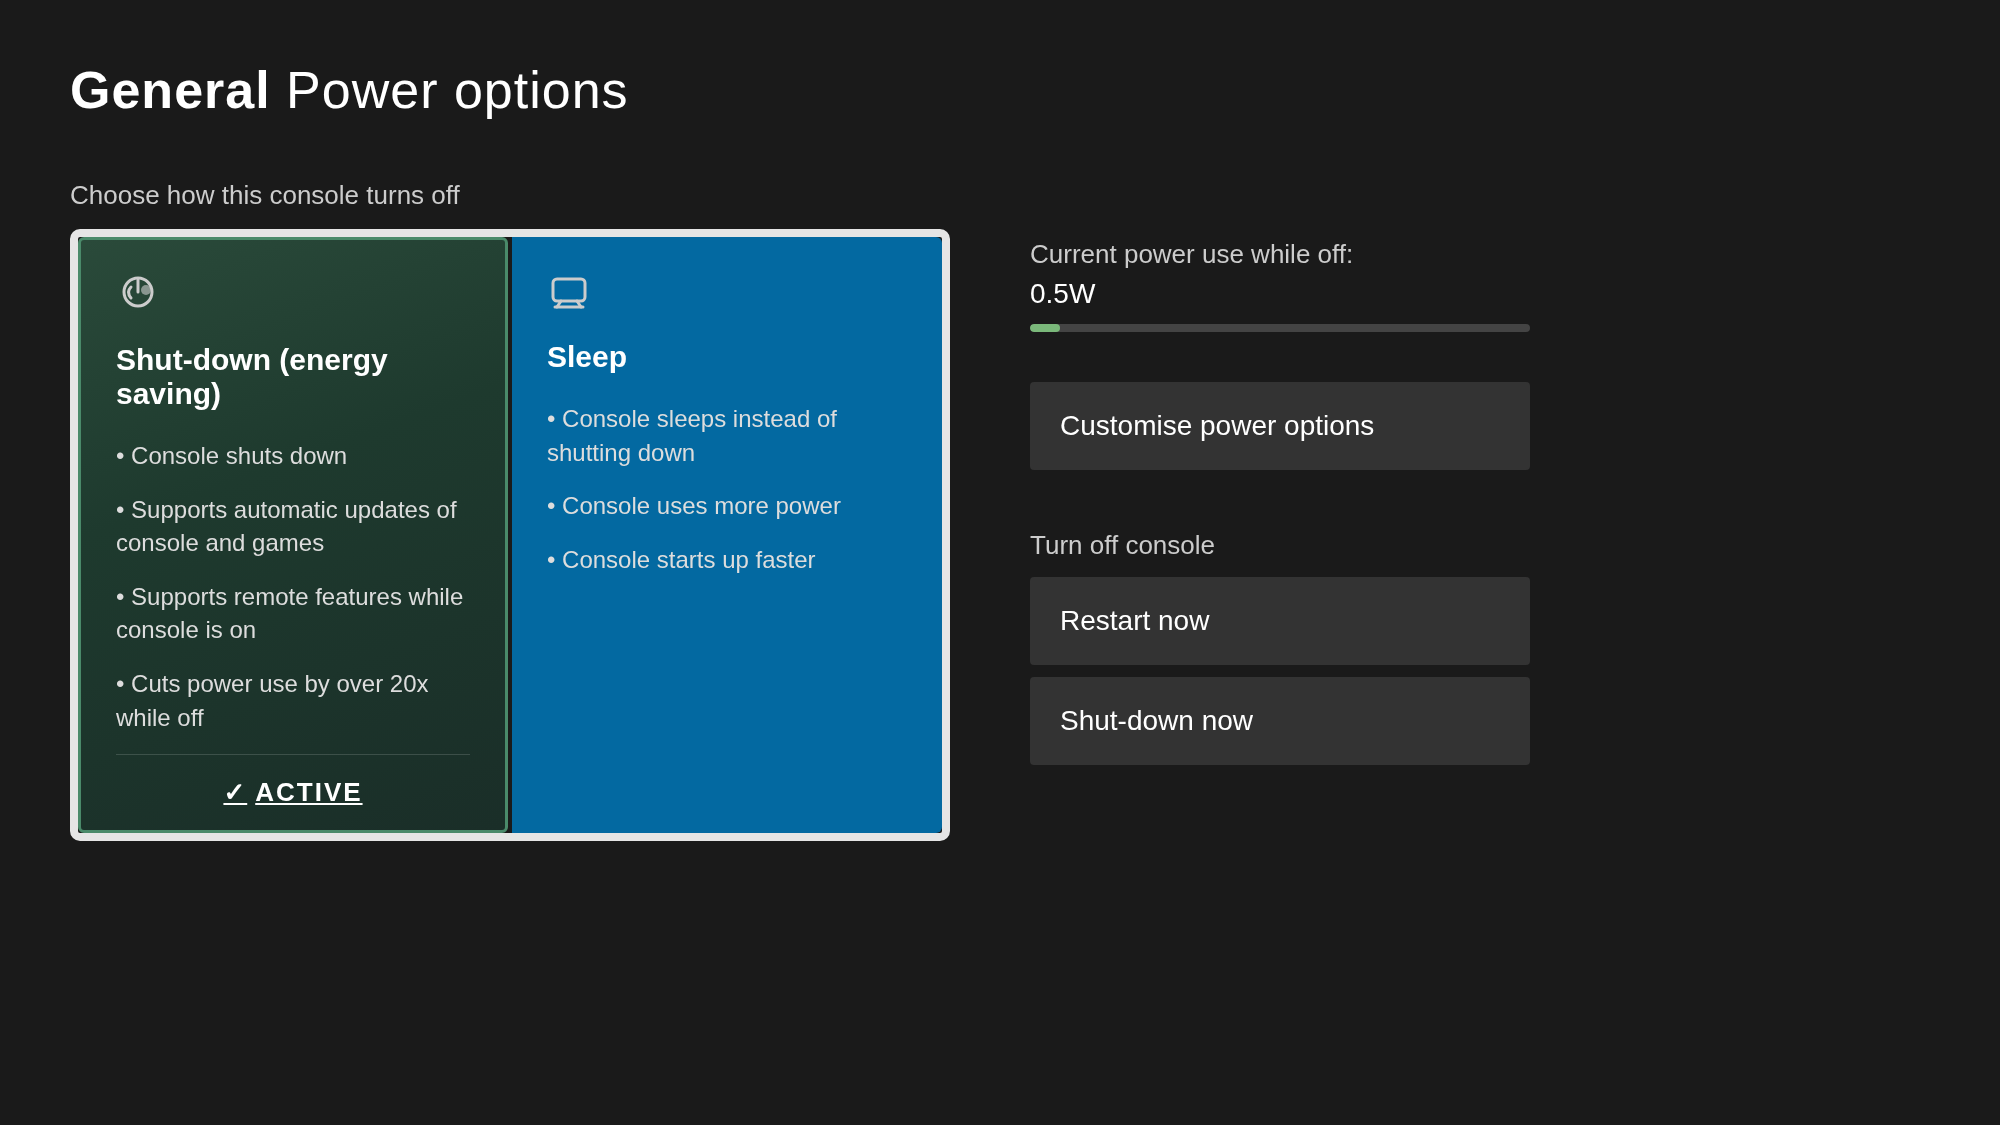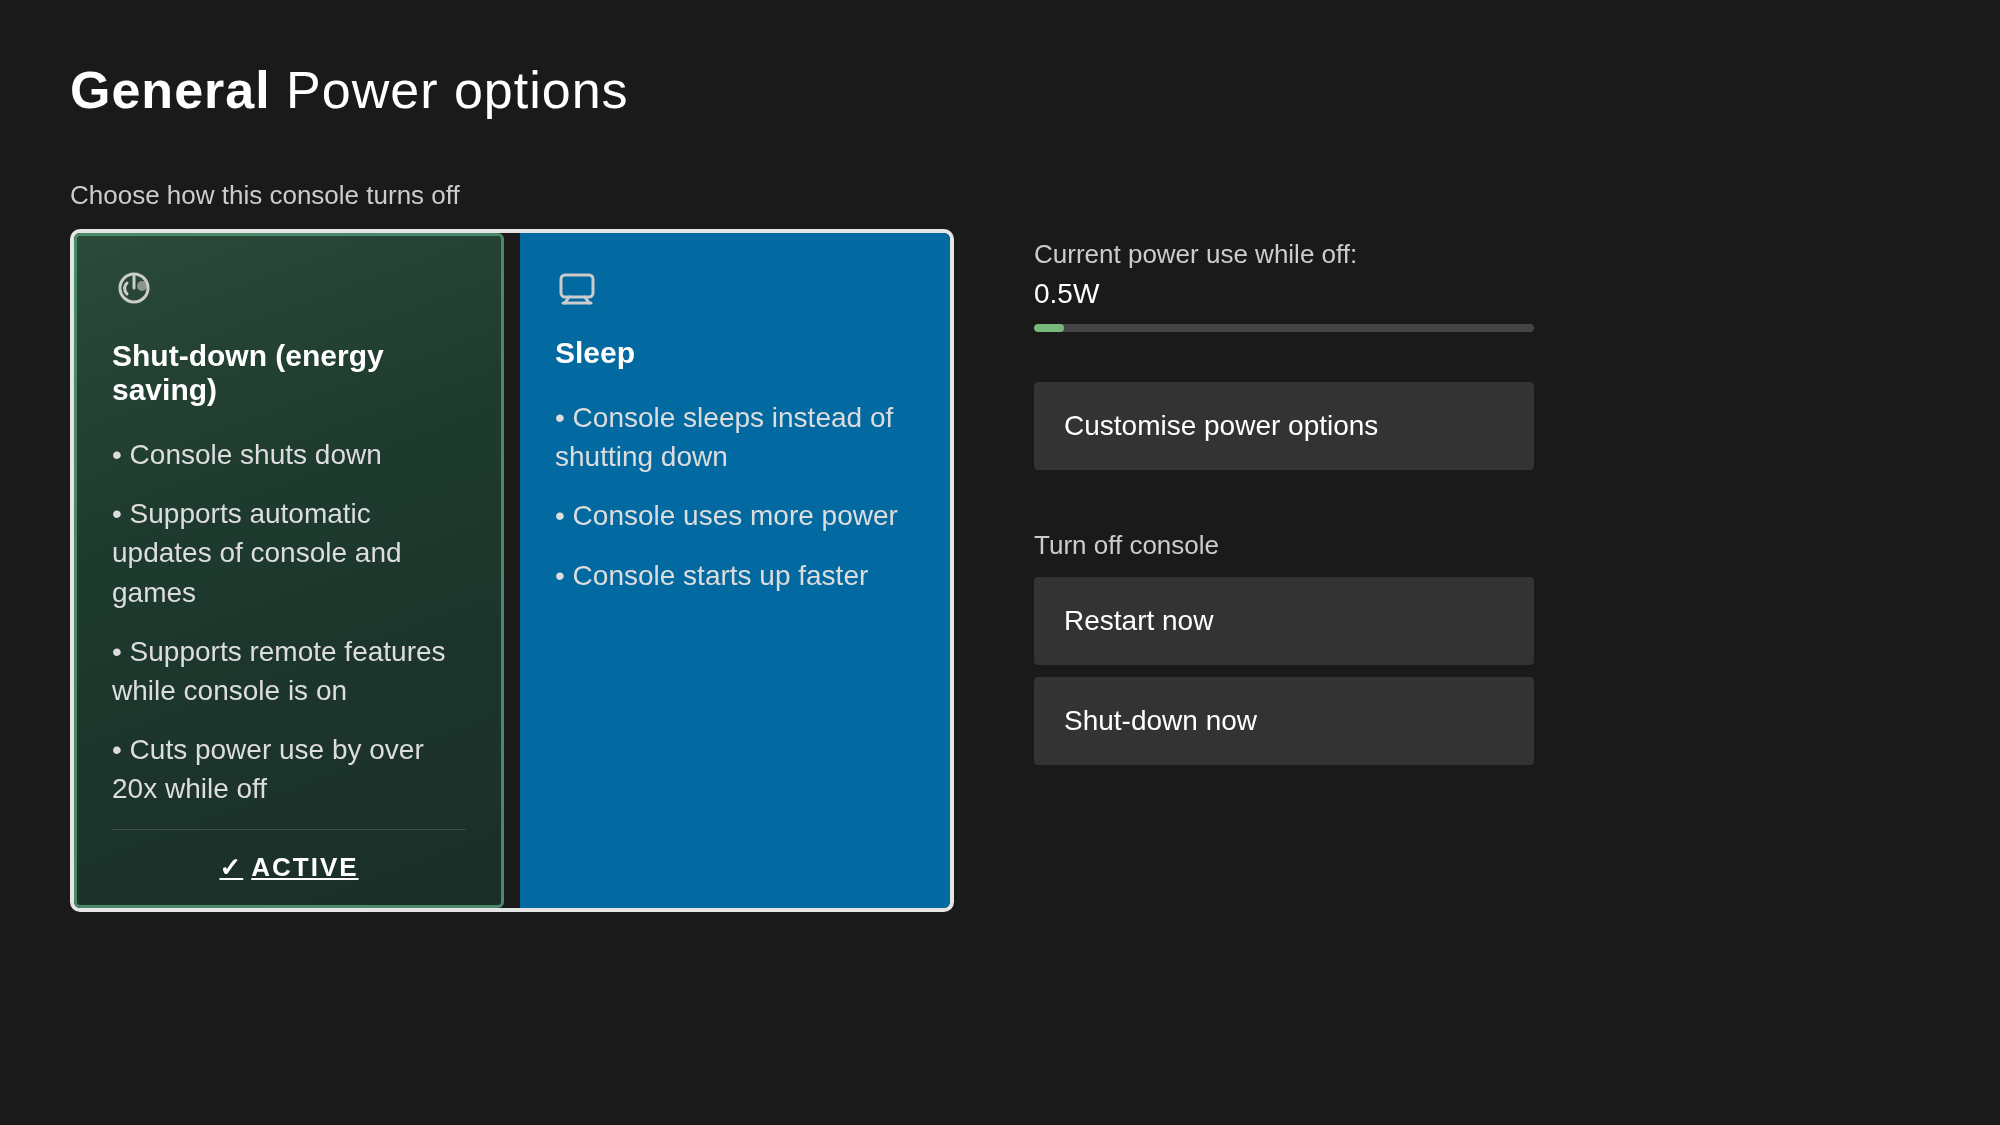--- a/index.html
+++ b/index.html
@@ -43,22 +43,22 @@
       align-items: flex-start;
     }
 
     .left-section {
       display: flex;
       flex-direction: column;
     }
 
     .cards-wrapper {
       display: flex;
-      gap: 16px;
-      border: 4px solid #e5e5e5;
+      gap: 4px;
+      border: 8px solid #e5e5e5;
       border-radius: 10px;
       overflow: hidden;
     }
 
     .card {
       width: 430px;
       min-height: 580px;
       padding: 30px 35px 0 35px;
       position: relative;
       display: flex;
@@ -89,21 +89,21 @@
       margin-bottom: 28px;
       color: #ffffff;
     }
 
     .card-features {
       list-style: none;
       flex: 1;
     }
 
     .card-features li {
-      font-size: 28px;
+      font-size: 24px;
       color: #dddddd;
       margin-bottom: 20px;
       line-height: 1.4;
       padding-left: 0;
     }
 
     .card-features li::before {
       content: '• ';
       color: #dddddd;
     }

